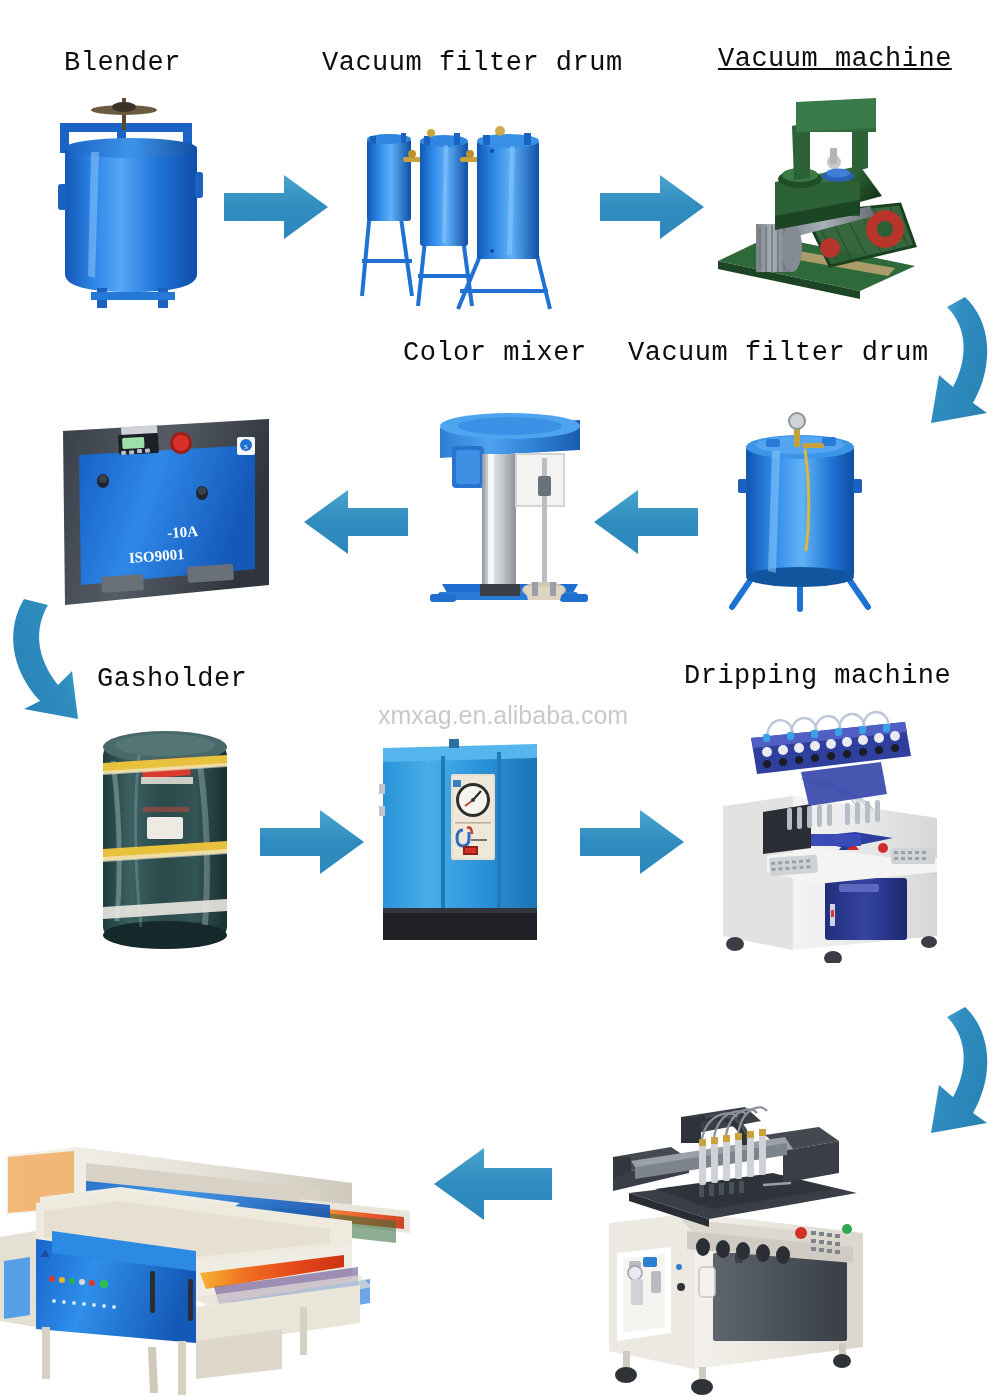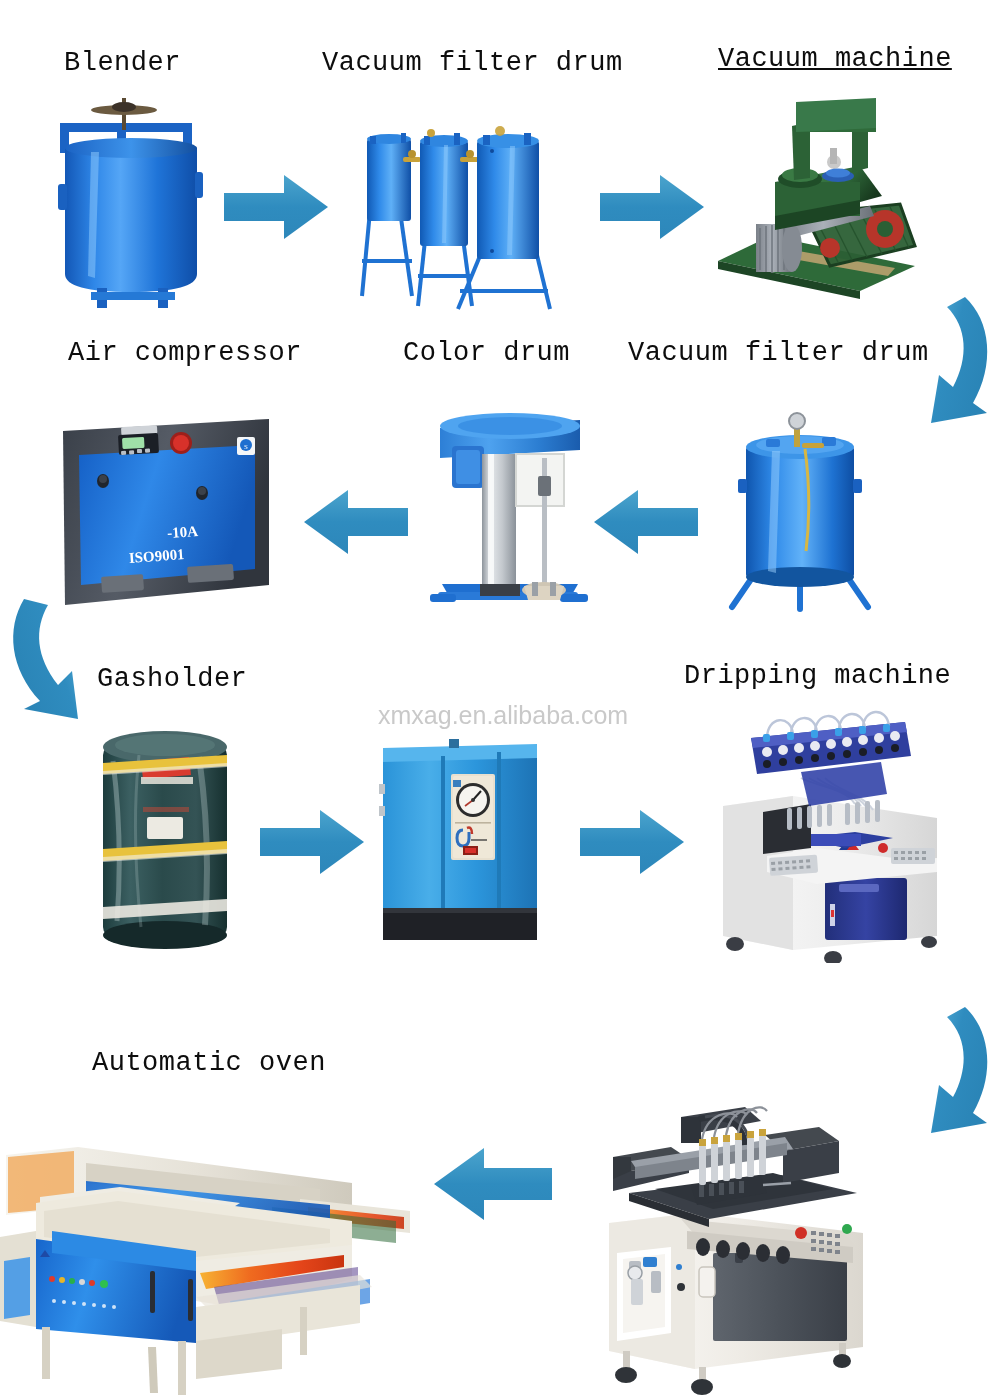--- a/index.html
+++ b/index.html
@@ -245,22 +245,21 @@
         <linearGradient id="curvG" x1="0" y1="0" x2="1" y2="0.6">
           <stop offset="0%" stop-color="#58b0d8"></stop>
           <stop offset="45%" stop-color="#2f8cbf"></stop>
           <stop offset="100%" stop-color="#2a84b6"></stop>
         </linearGradient>
       </defs>
       <path d="M70 6 C 96 30, 100 74, 78 112 L92 122 L36 132 L44 84 L58 96 C 74 66, 72 36, 52 16 Z" fill="url(#curvG)"></path>
     </svg>
   </div>
 
-  <div class="lbl" style="left:68px; top:322px;">Air compressor</div>
-  <div class="lbl" style="left:403px; top:322px;">Color drum</div>
+  <div class="lbl" style="left:403px; top:322px;">Color mixer</div>
   <div class="lbl" style="left:628px; top:322px;">Vacuum filter drum</div>
 
   <div class="node" style="left:55px; top:393px; width:225px; height:205px;">
     <svg width="225" height="205" viewBox="0 0 225 205">
       <defs>
         <linearGradient id="gAcBody" x1="0" y1="0" x2="1" y2="0.3">
           <stop offset="0%" stop-color="#3a4049"></stop>
           <stop offset="50%" stop-color="#555b65"></stop>
           <stop offset="100%" stop-color="#30353d"></stop>
         </linearGradient>
@@ -641,21 +640,20 @@
       <path d="M2 22 L62 22 L62 4 L106 36 L62 68 L62 50 L2 50 Z" fill="url(#arG)"></path>
     </svg>
   </div>
 
   <div class="node" style="left:895px; top:985px;">
     <svg width="105" height="135" viewBox="0 0 105 135">
       <path d="M70 6 C 96 30, 100 74, 78 112 L92 122 L36 132 L44 84 L58 96 C 74 66, 72 36, 52 16 Z" fill="url(#curvG)"></path>
     </svg>
   </div>
 
-  <div class="lbl" style="left:92px; top:1032px;">Automatic oven</div>
 
   <div class="node" style="left:0px; top:1095px; width:420px; height:285px;">
     <svg width="420" height="285" viewBox="0 0 420 285">
       <defs>
         <linearGradient id="gOvBlue" x1="0" y1="0" x2="1" y2="0.2">
           <stop offset="0%" stop-color="#1766cc"></stop>
           <stop offset="40%" stop-color="#2f8fea"></stop>
           <stop offset="100%" stop-color="#1559b8"></stop>
         </linearGradient>
         <linearGradient id="gOvCream" x1="0" y1="0" x2="1" y2="0">

